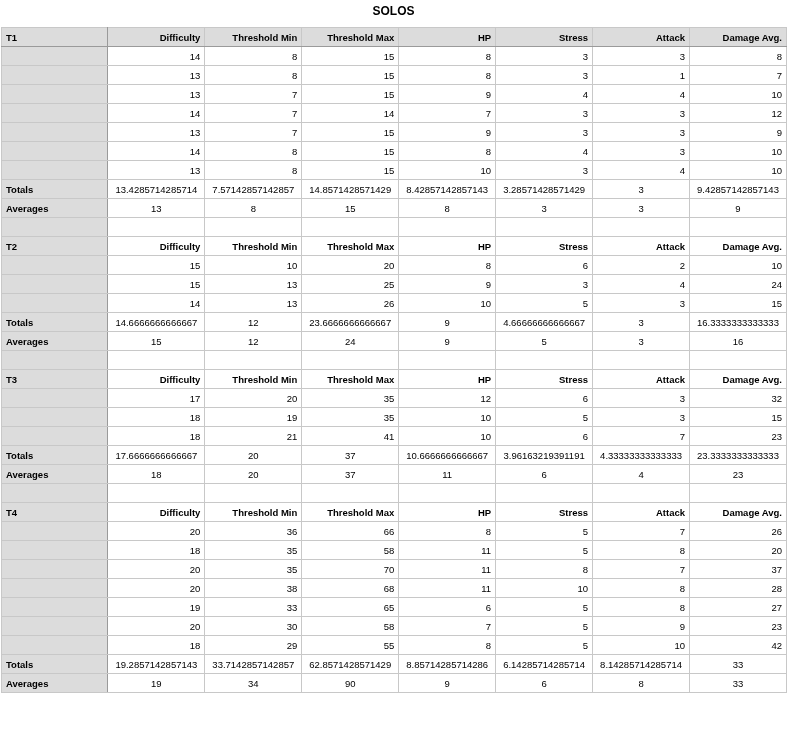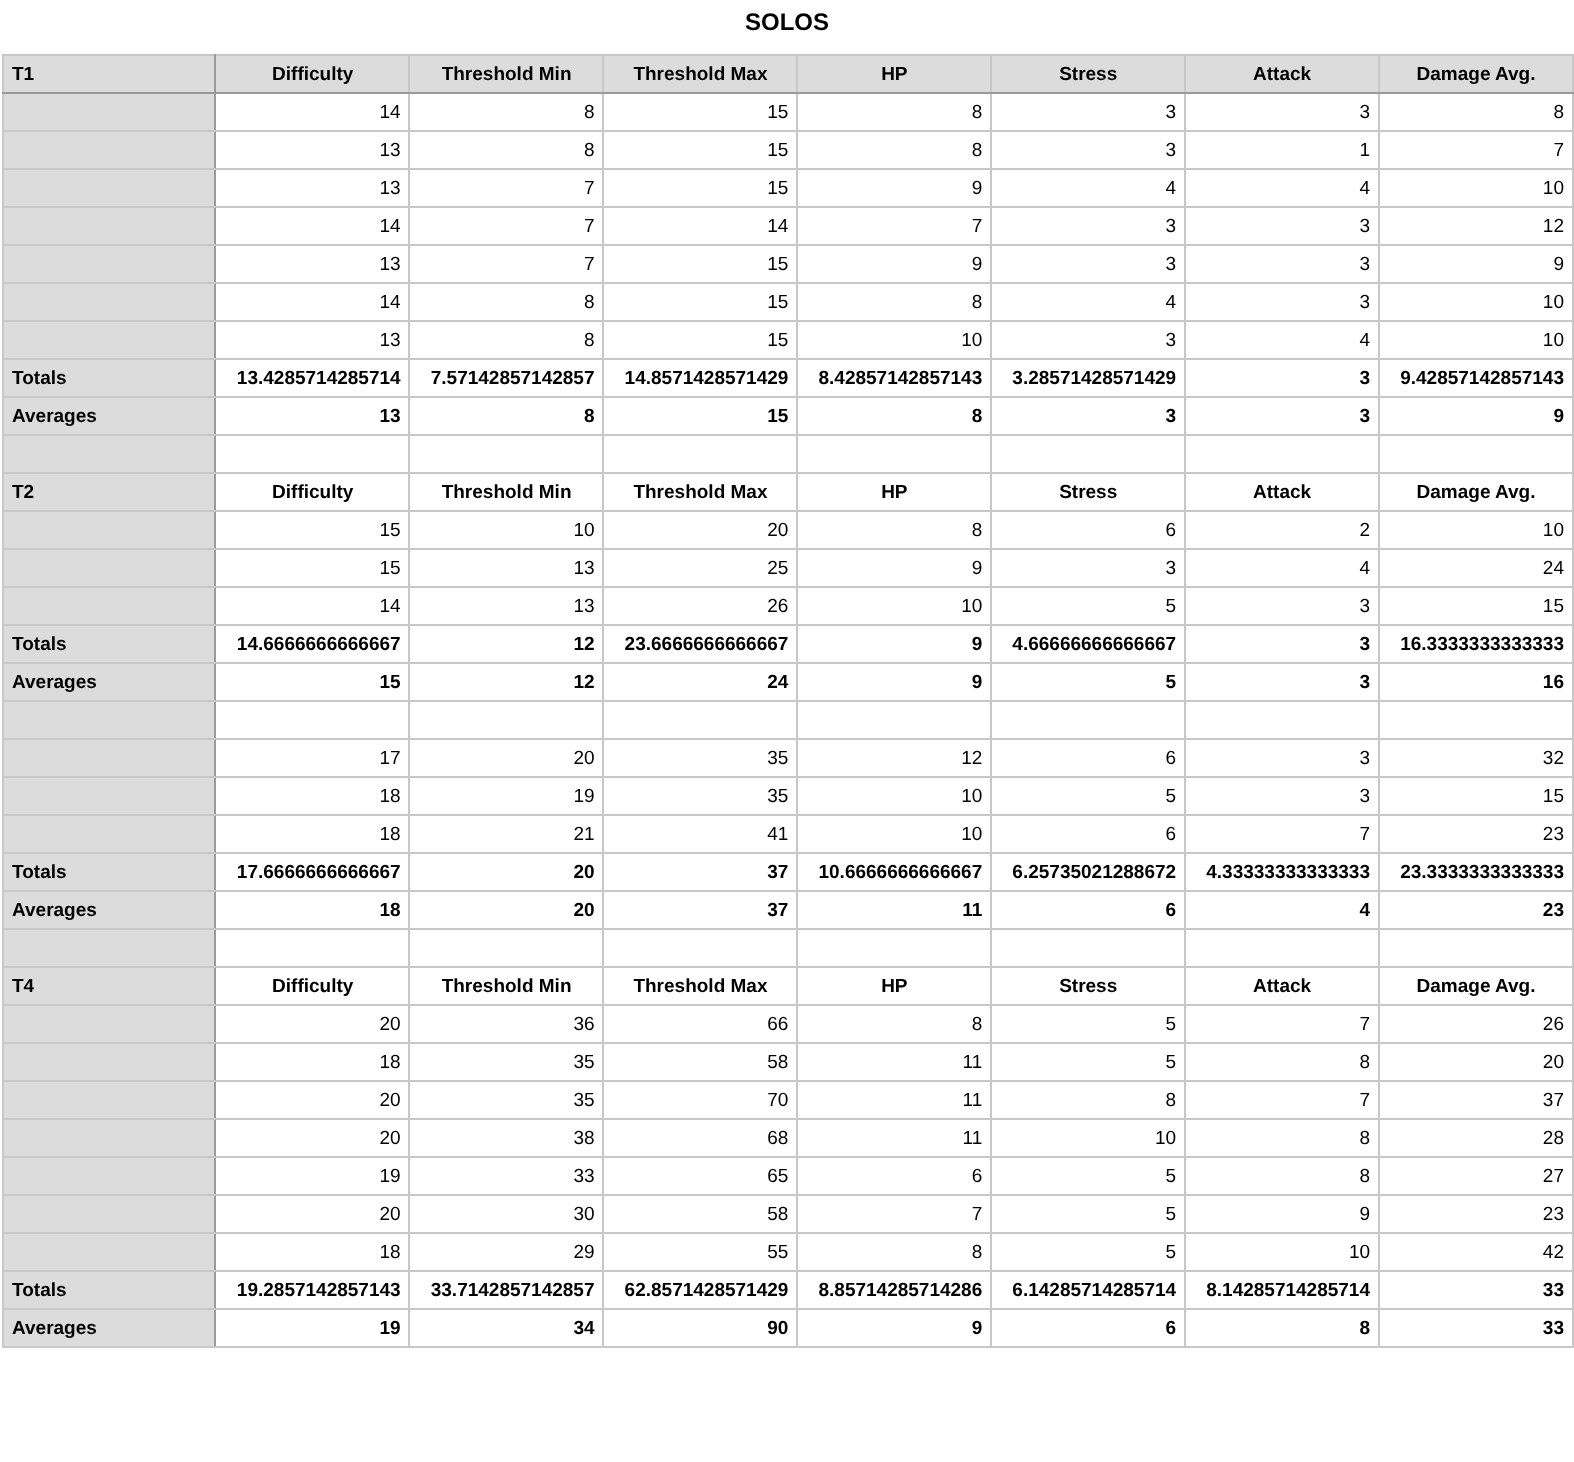--- a/index.html
+++ b/index.html
@@ -3,22 +3,22 @@
 <meta charset="utf-8">
 <style>
   html, body { margin:0; padding:0; background:#ffffff; }
   body { width:787px; height:731px; overflow:hidden; font-family:"Liberation Sans", sans-serif; color:#000; }
   .title { position:absolute; left:0; top:4px; width:787px; text-align:center; font-weight:bold; font-size:12px; }
   table { position:absolute; left:1px; top:27px; border-collapse:collapse; table-layout:fixed; }
   td { border:1px solid #c8c8c8; height:19px; padding:0 4px; font-size:9.5px; white-space:nowrap; overflow:hidden; box-sizing:border-box; }
   td.c0 { width:116px; background:#dcdcdc; font-weight:bold; text-align:left; border-right:1px solid #9a9a9a; }
   td.c { width:98px; text-align:right; }
   tr.top-head td { background:#dcdcdc; font-weight:bold; text-align:left; border-bottom:1px solid #9a9a9a; }
-  tr.head td.c { font-weight:bold; text-align:center; }
-  tr.bold td.c { font-weight:bold; }
+  tr.head td.c { font-weight:bold; text-align:right; }
+  tr.bold td.c { font-weight:normal;text-align:center; }
   tr.blank td.c { }
 </style>
 </head>
 <body>
 
 <div class="title">SOLOS</div>
 
 <table>
   <tbody id="tbody">
       <tr class="head top-head">
@@ -194,20 +194,30 @@
       <tr class="blank">
         <td class="c0"></td>
         <td class="c"></td>
         <td class="c"></td>
         <td class="c"></td>
         <td class="c"></td>
         <td class="c"></td>
         <td class="c"></td>
         <td class="c"></td>
       </tr>
+      <tr class="head">
+        <td class="c0">T3</td>
+        <td class="c">Difficulty</td>
+        <td class="c">Threshold Min</td>
+        <td class="c">Threshold Max</td>
+        <td class="c">HP</td>
+        <td class="c">Stress</td>
+        <td class="c">Attack</td>
+        <td class="c">Damage Avg.</td>
+      </tr>
       <tr>
         <td class="c0"></td>
         <td class="c">17</td>
         <td class="c">20</td>
         <td class="c">35</td>
         <td class="c">12</td>
         <td class="c">6</td>
         <td class="c">3</td>
         <td class="c">32</td>
       </tr>
@@ -230,21 +240,21 @@
         <td class="c">6</td>
         <td class="c">7</td>
         <td class="c">23</td>
       </tr>
       <tr class="bold">
         <td class="c0">Totals</td>
         <td class="c">17.6666666666667</td>
         <td class="c">20</td>
         <td class="c">37</td>
         <td class="c">10.6666666666667</td>
-        <td class="c">6.25735021288672</td>
+        <td class="c">3.96163219391191</td>
         <td class="c">4.33333333333333</td>
         <td class="c">23.3333333333333</td>
       </tr>
       <tr class="bold">
         <td class="c0">Averages</td>
         <td class="c">18</td>
         <td class="c">20</td>
         <td class="c">37</td>
         <td class="c">11</td>
         <td class="c">6</td>

